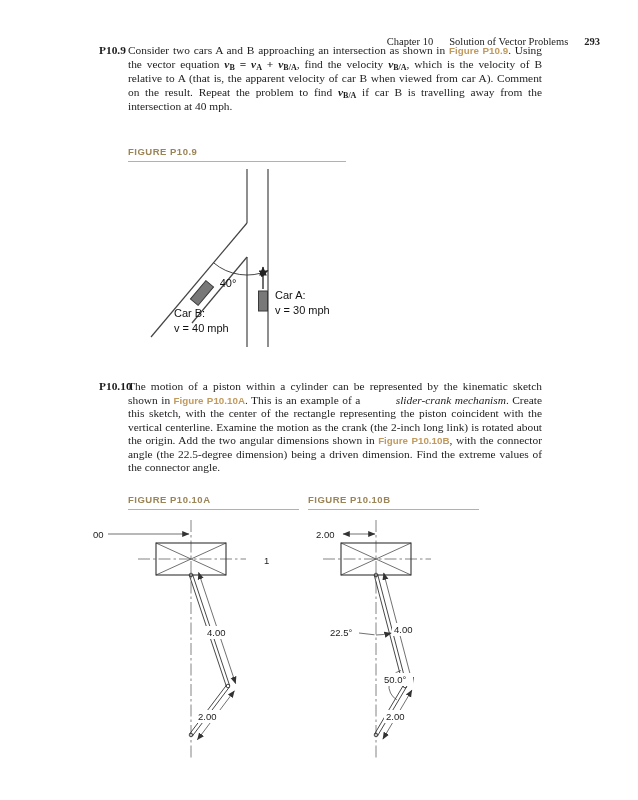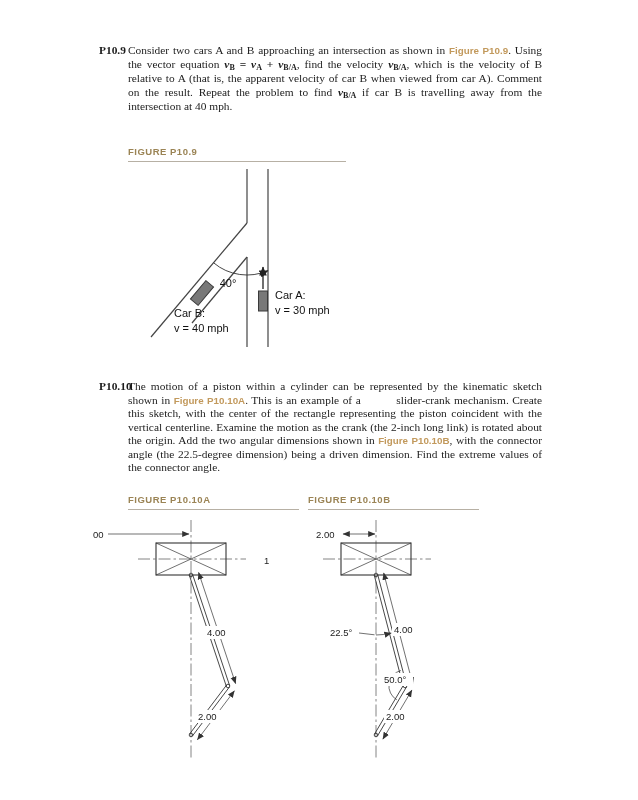--- a/index.html
+++ b/index.html
@@ -9,39 +9,42 @@
   .header .sp{margin-left:16px;}
   .header .pagenum{font-weight:bold;}
   .problem{position:absolute;width:414px;font-size:11.4px;line-height:13.5px;text-align:justify;}
   .plabel{position:absolute;left:-29px;top:0;font-weight:bold;}
   #prob1{top:44px;left:128px;}
   #prob2{top:380px;left:128px;}
   .rt-ref{color:#c2995c;font-family:"Liberation Sans",sans-serif;font-weight:bold;font-size:9.8px;}
   .rt-vec{font-weight:bold;font-style:italic;}
   .rt-sub{font-weight:bold;font-size:8px;position:relative;top:2.5px;}
   .rt-b{font-weight:bold;}
-  .rt-it{margin-left:32px;}
+  .rt-it{font-style:italic;margin-left:32px;}
   .figcap{position:absolute;font-family:"Liberation Sans",sans-serif;font-weight:bold;font-size:9.5px;
           letter-spacing:0.5px;color:#9b8455;border-bottom:1px solid #b7b0a4;padding-bottom:4px;}
   #cap1{top:146px;left:128px;width:218px;}
   #cap2{top:494px;left:128px;width:171px;}
   #cap3{top:494px;left:308px;width:171px;}
   .fig{position:absolute;}
   #fig1{top:163px;left:118px;}
   #figA{top:514px;left:88px;}
   #figB{top:514px;left:305px;}
   .fig text{font-family:"Liberation Sans",sans-serif;}
   .lbl{font-size:11px;fill:#111;}
   .dim{font-size:9.5px;fill:#222;}
 </style>
 </head>
 <body>
 
 <div class="page">
 
+  <div class="header">
+    <span>Chapter 10</span><span class="sp">Solution of Vector Problems</span><span class="sp pagenum">293</span>
+  </div>
 
   <div class="problem" id="prob1">
     <span class="plabel">P10.9</span>
     <span><span>Consider two cars A and B approaching an intersection as shown in </span><span class="rt-ref">Figure P10.9</span><span>. Using the vector equation </span><span class="rt-vec">v</span><span class="rt-sub">B</span><span class="rt-b"> = </span><span class="rt-vec">v</span><span class="rt-sub">A</span><span class="rt-b"> + </span><span class="rt-vec">v</span><span class="rt-sub">B/A</span><span>, find the velocity </span><span class="rt-vec">v</span><span class="rt-sub">B/A</span><span>, which is the velocity of B relative to A (that is, the apparent velocity of car B when viewed from car A). Comment on the result. Repeat the problem to find </span><span class="rt-vec">v</span><span class="rt-sub">B/A</span><span> if car B is travelling away from the intersection at 40 mph.</span></span>
   </div>
 
   <div class="figcap" id="cap1">FIGURE P10.9</div>
 
   <svg class="fig" id="fig1" width="340" height="190" viewBox="0 0 340 190">
     <defs>

